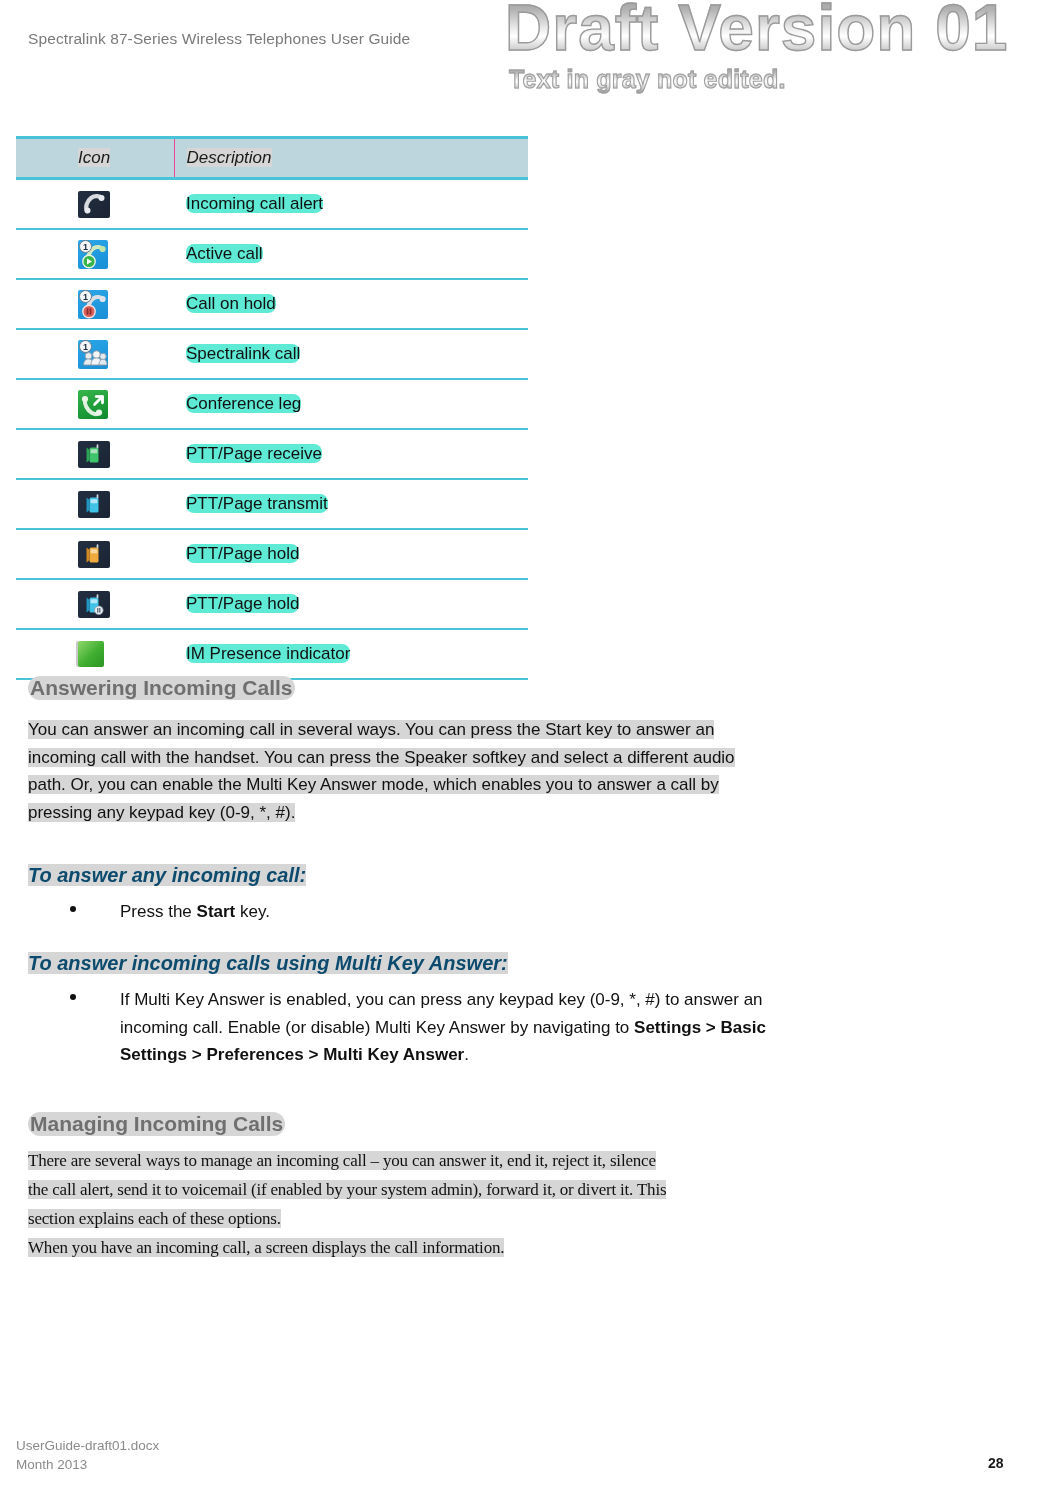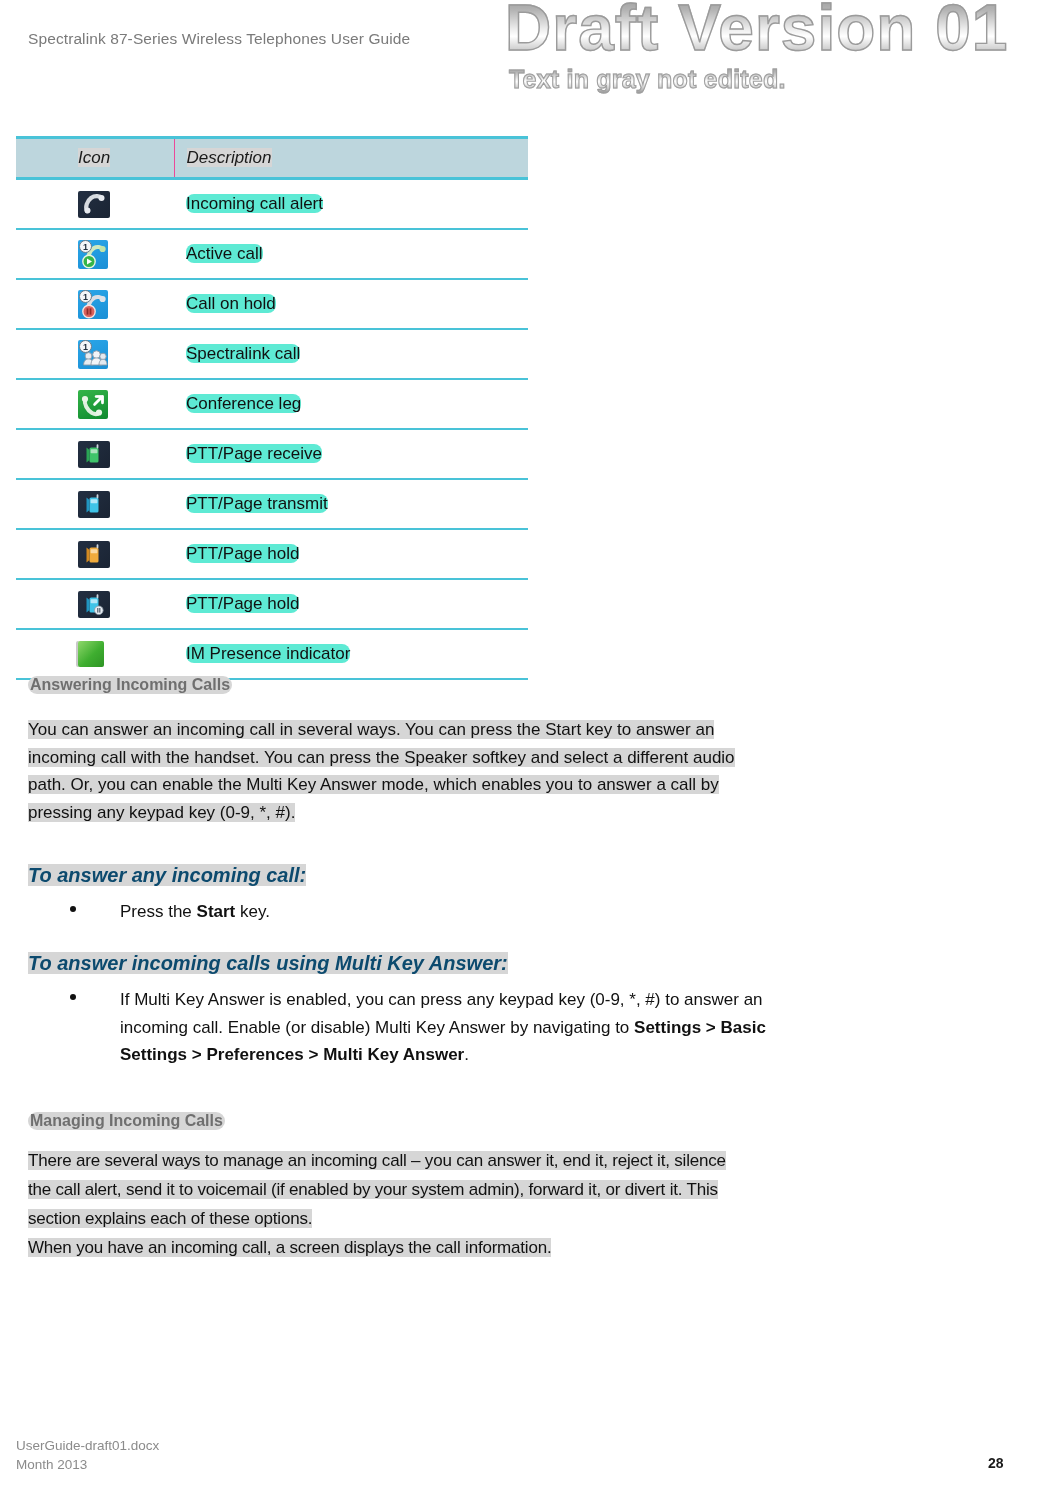--- a/index.html
+++ b/index.html
@@ -142,21 +142,21 @@
   .ic-dark { background: linear-gradient(135deg,#232f42 0%,#1a2433 100%); }
   .ic-blue { background: linear-gradient(160deg,#2aa6e8 0%,#1a8fd6 100%); width: 30px; height: 29px;}
   .ic-green { background: linear-gradient(160deg,#35b54a 0%,#0f8a2e 100%); width: 30px; height: 29px;}
   .ic-im { background: linear-gradient(135deg,#8fd86b 0%,#3fae30 55%,#2e9424 100%); width: 24px; height: 24px; box-shadow: -2px 0 0 #c9c9c9; }
 
   .ic svg { position: absolute; left: 0; top: 0; }
 
   
   .h2 {
     position: absolute;
-    font-size: 16px;
+    font-size: 21px;
     font-weight: bold;
     color: #6f6f6f;
     background: #d6d6d6;
     padding: 0 2px;
     border-radius: 12px;
   }
   .h2.cond { font-family: "Liberation Sans Narrow", "Liberation Sans", sans-serif; }
 
   .para {
     position: absolute;
@@ -185,21 +185,21 @@
     left: 0;
     top: 8px;
     width: 6px;
     height: 6px;
     border-radius: 50%;
     background: #111;
   }
   .bullet-body { display: block; margin-left: 50px; }
 
   .narrowtext {
-    font-family: Liberation Sans, sans-serif;
+    font-family: Liberation Serif, serif;
     letter-spacing: -0.2px;
   }
 
   
   .footer-left {
     position: absolute;
     left: 16px;
     top: 1436px;
     font-size: 13.5px;
     line-height: 19px;

